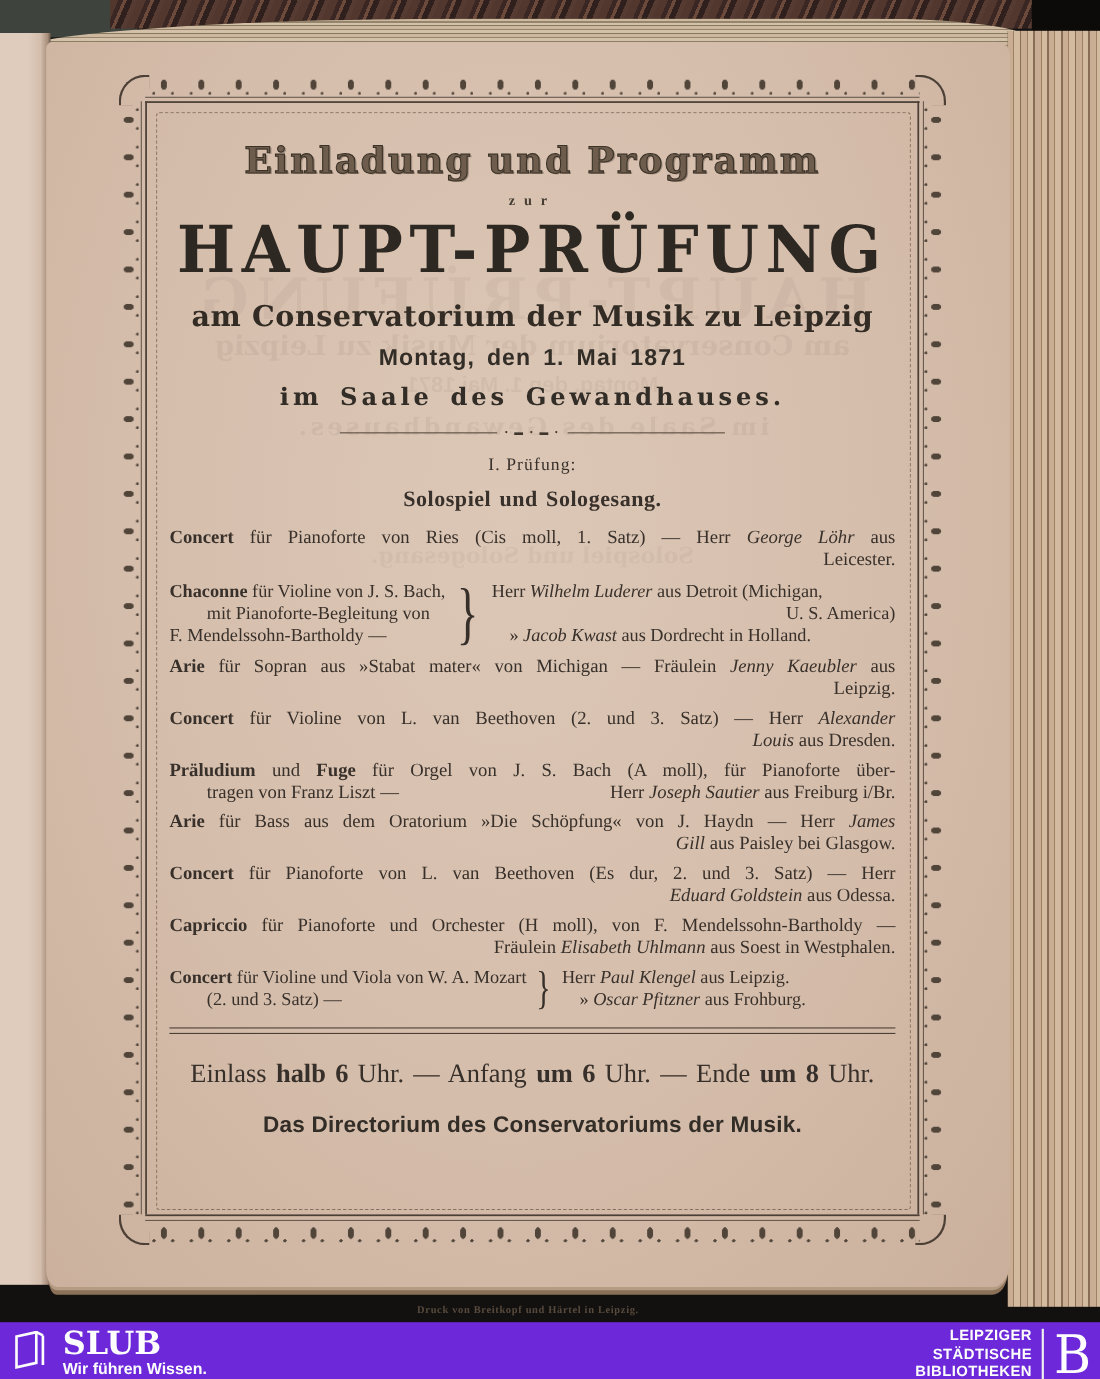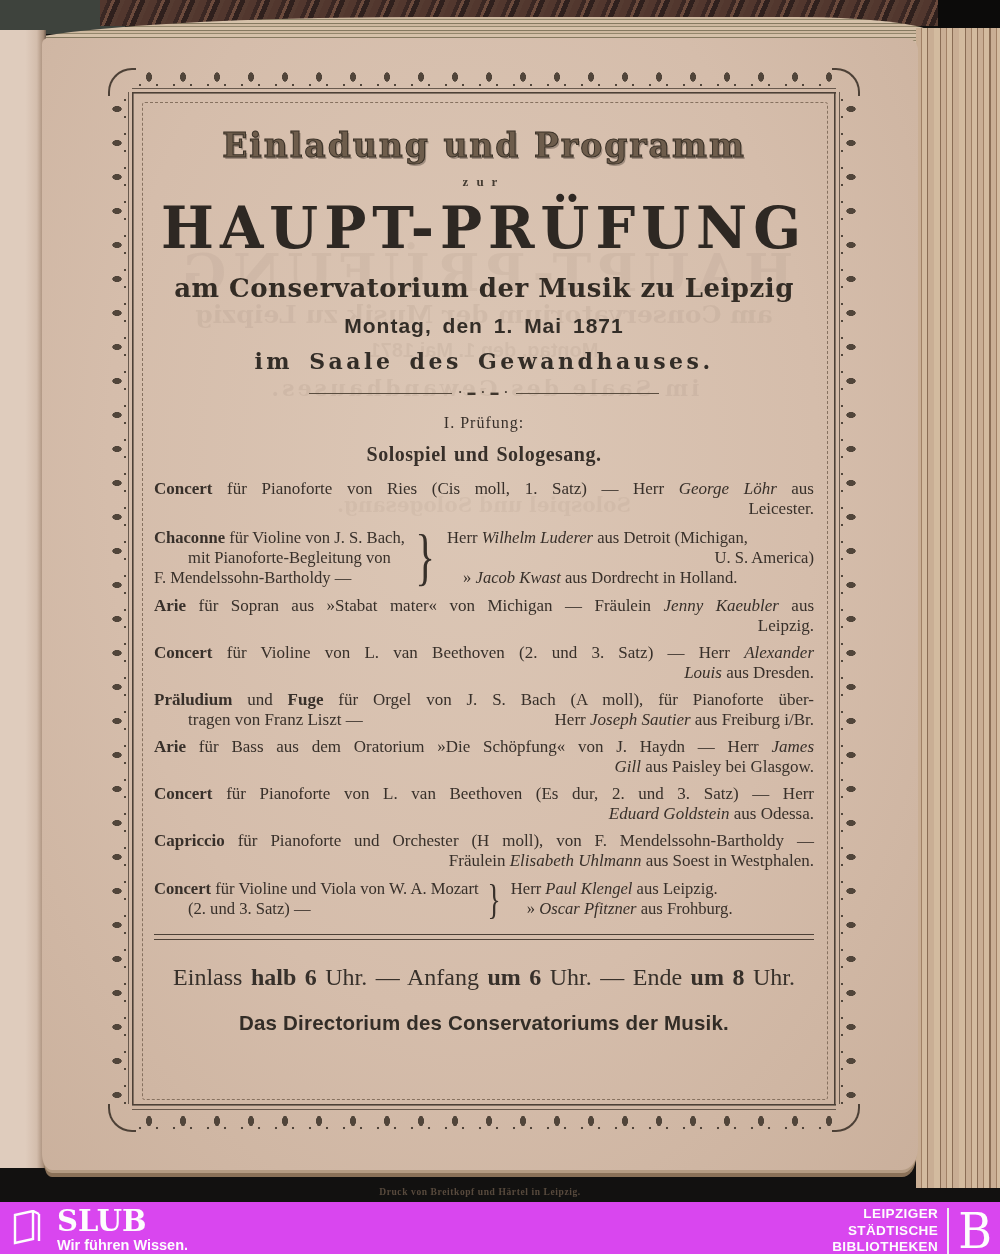--- a/index.html
+++ b/index.html
@@ -111,21 +111,21 @@
 
   .rule2{margin-top:14px;height:4px;border-top:1.6px solid #4c4036;border-bottom:.9px solid #4c4036;}
   .times{margin-top:24px;text-align:center;font-size:24px;word-spacing:2.5px;color:#37302a;}
   .signature{margin-top:20px;text-align:center;font-family:"Liberation Sans",sans-serif;
     font-weight:700;font-size:20.5px;color:#332d27;letter-spacing:.2px;}
   .imprint{position:absolute;left:0;right:0;top:1108px;text-align:center;
     font-size:9.5px;letter-spacing:.6px;color:#584a3d;font-weight:600;margin-top:41px;}
 
   
   .footer-bar{position:absolute;left:0;top:1202px;width:100%;height:52px;
-    background:#d946ef;font-family:"Liberation Sans",sans-serif;}
+    background:#6d28d9;font-family:"Liberation Sans",sans-serif;}
   .slub{position:absolute;left:13px;top:4px;display:flex;align-items:flex-start;gap:12px;cursor:pointer;}
   .slub svg{margin-top:4px;}
   .slub-name{font-family:"DejaVu Serif",serif;font-weight:700;font-size:29px;
     color:#fdfdfd;line-height:1.05;}
   .slub-tag{font-size:14.5px;font-weight:700;color:#fdfdfd;margin-top:1px;}
   .lsb{position:absolute;right:8px;top:4px;display:flex;align-items:center;gap:9px;cursor:pointer;}
   .lsb-lines{text-align:right;color:#fdfdfd;font-weight:700;font-size:13.5px;
     line-height:16.5px;letter-spacing:.4px;}
   .lsb-sep{width:2px;height:46px;background:#efefef;}
   .lsb-b{font-family:"DejaVu Serif",serif;color:#fdfdfd;font-size:46px;line-height:46px;

